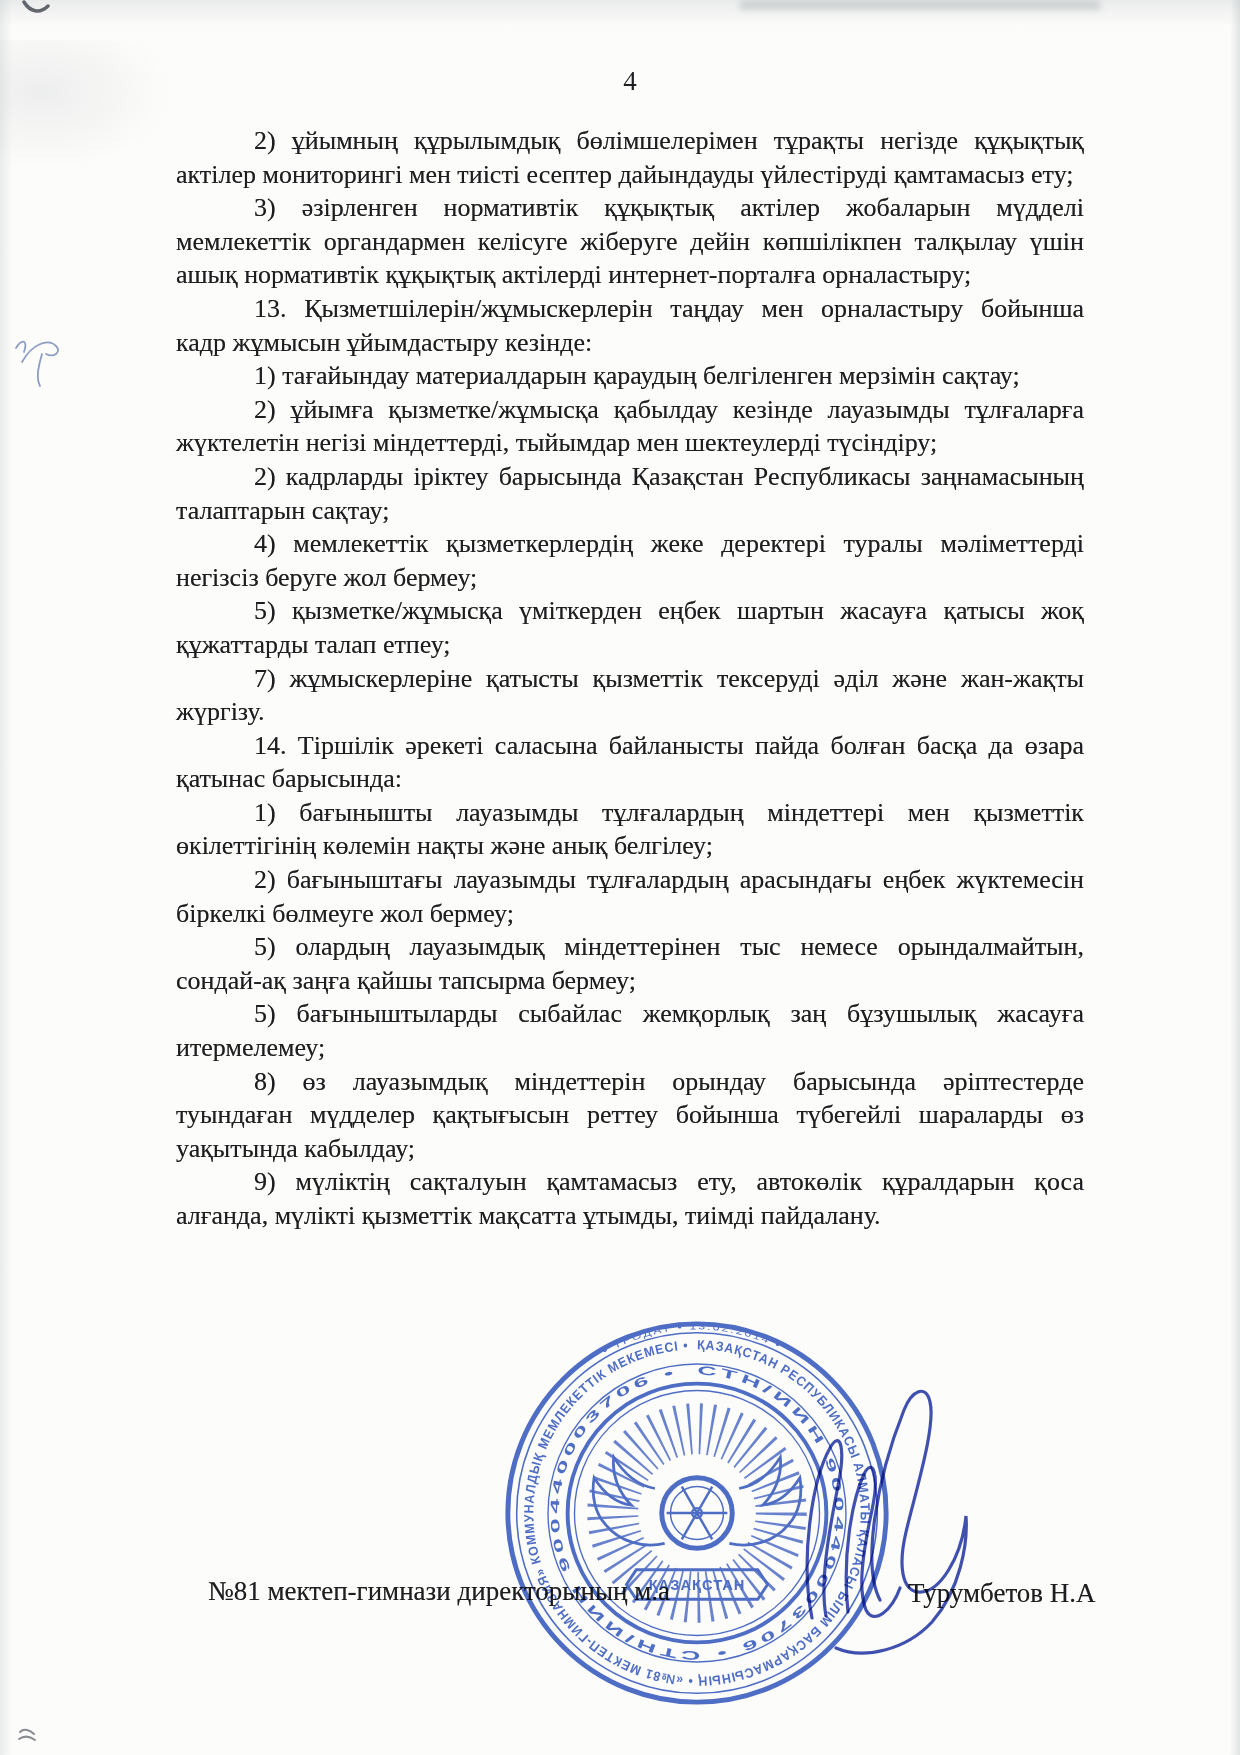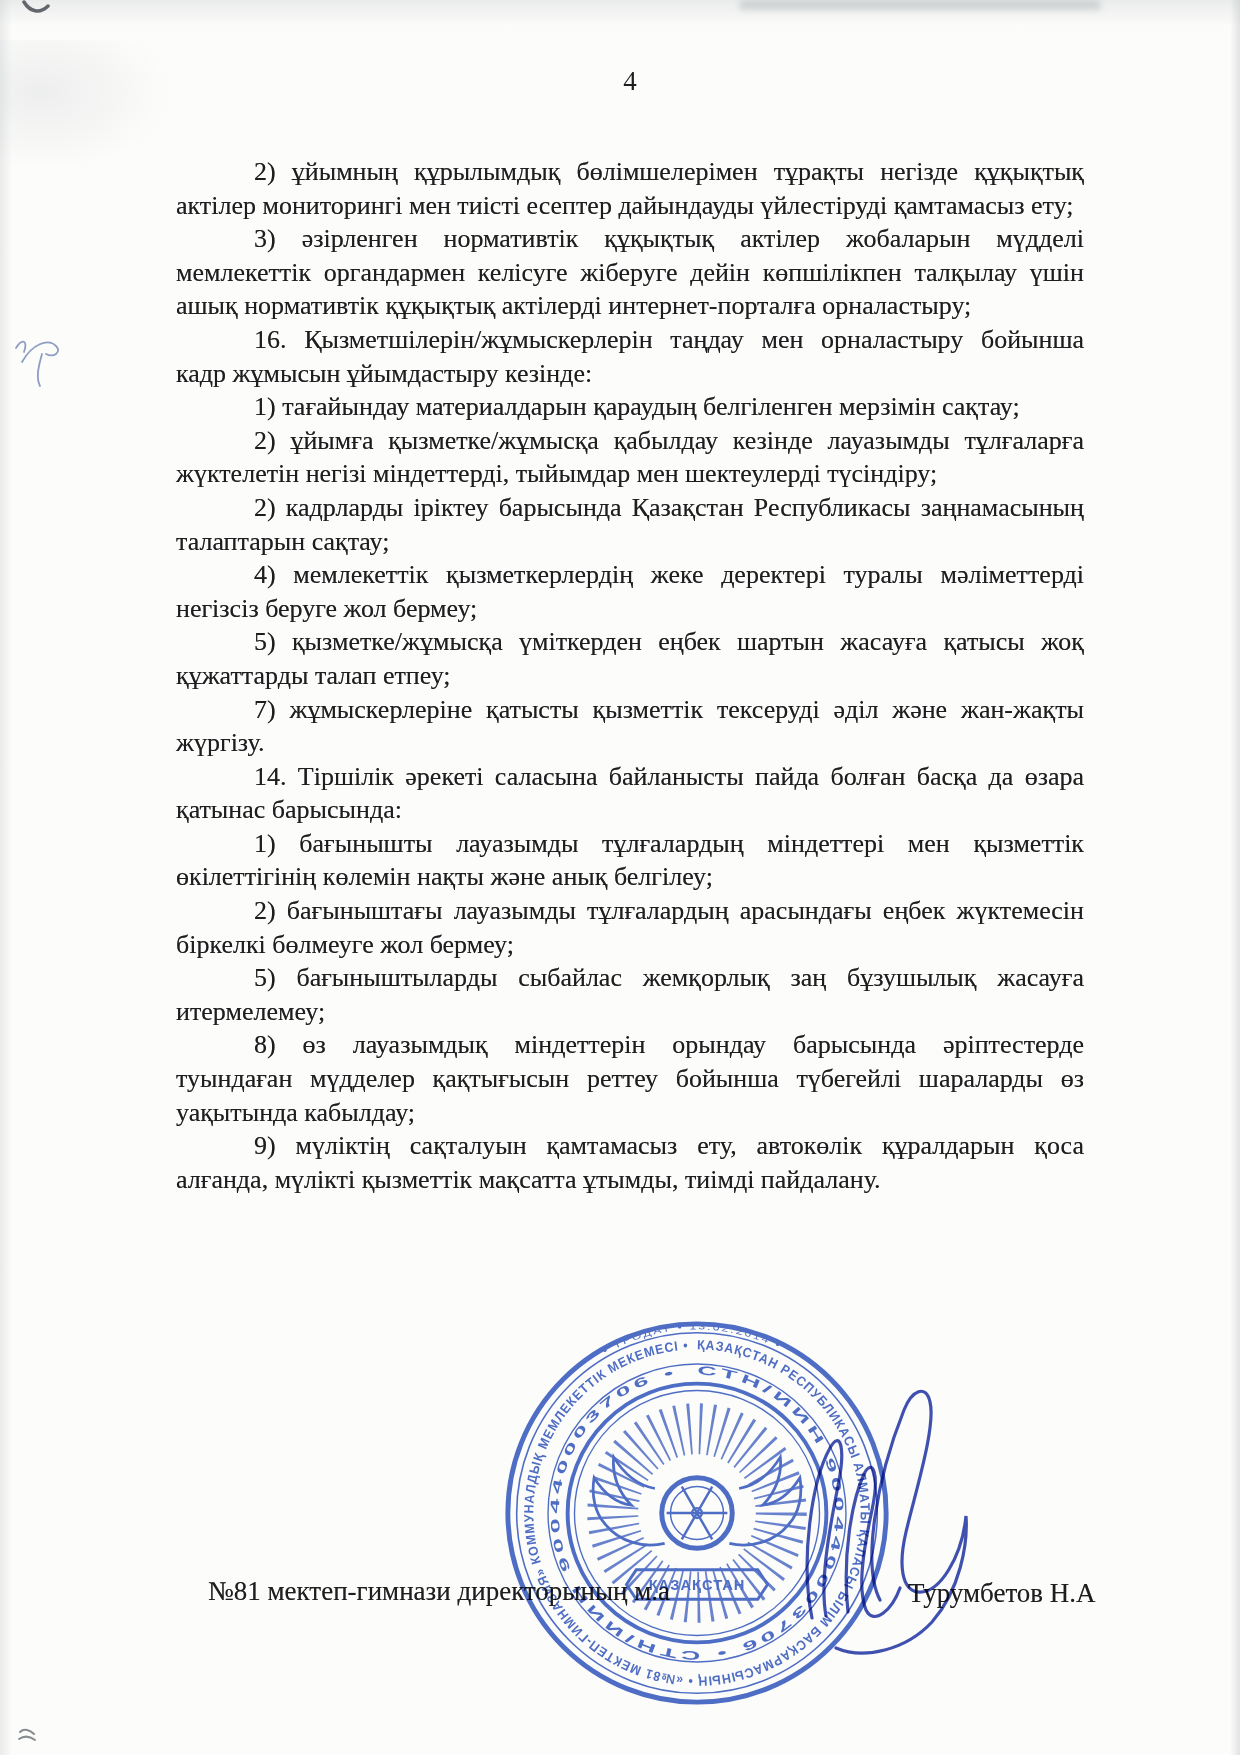--- a/index.html
+++ b/index.html
@@ -22,21 +22,20 @@
 
   .page-number{
     position:absolute;top:66px;left:176px;width:908px;
     text-align:center;font-size:27px;
   }
   .body-text{
     position:absolute;left:176px;top:124px;width:908px;
     font-size:26px;line-height:33.6px;
     text-align:justify;text-justify:inter-word;
     text-shadow:0 0 .4px rgba(20,20,22,.55);
-    margin-top:31px;
   }
   .body-text p{margin:0;text-indent:78px;}
 
   .sig-title{position:absolute;left:208px;top:1576px;font-size:27px;white-space:nowrap;text-shadow:0 0 .4px rgba(20,20,22,.5);}
   .sig-name{position:absolute;left:908px;top:1578px;font-size:27px;white-space:nowrap;text-shadow:0 0 .4px rgba(20,20,22,.5);}
 
   .stamp{
     position:absolute;left:501px;top:1317px;width:392px;height:392px;
     mix-blend-mode:multiply;opacity:.9;
   }
@@ -61,30 +60,31 @@
 
   <svg class="corner-mark-top" viewBox="0 0 28 16">
     <path d="M2 2 C8 12 18 14 26 6" fill="none" stroke="#3f444c" stroke-width="3.5" stroke-linecap="round"></path>
   </svg>
 
   <div class="page-number">4</div>
 
   <div class="body-text">
     <p>2) ұйымның құрылымдық бөлімшелерімен тұрақты негізде құқықтық актілер мониторингі мен тиісті есептер дайындауды үйлестіруді қамтамасыз ету;</p>
     <p>3) әзірленген нормативтік құқықтық актілер жобаларын мүдделі мемлекеттік органдармен келісуге жіберуге дейін көпшілікпен талқылау үшін ашық нормативтік құқықтық актілерді интернет-порталға орналастыру;</p>
-    <p>16. Қызметшілерін/жұмыскерлерін таңдау мен орналастыру бойынша кадр жұмысын ұйымдастыру кезінде:</p>
+    <p>13. Қызметшілерін/жұмыскерлерін таңдау мен орналастыру бойынша кадр жұмысын ұйымдастыру кезінде:</p>
     <p>1) тағайындау материалдарын қараудың белгіленген мерзімін сақтау;</p>
     <p>2) ұйымға қызметке/жұмысқа қабылдау кезінде лауазымды тұлғаларға жүктелетін негізі міндеттерді, тыйымдар мен шектеулерді түсіндіру;</p>
     <p>2) кадрларды іріктеу барысында Қазақстан Республикасы заңнамасының талаптарын сақтау;</p>
     <p>4) мемлекеттік қызметкерлердің жеке деректері туралы мәліметтерді негізсіз беруге жол бермеу;</p>
     <p>5) қызметке/жұмысқа үміткерден еңбек шартын жасауға қатысы жоқ құжаттарды талап етпеу;</p>
     <p>7) жұмыскерлеріне қатысты қызметтік тексеруді әділ және жан-жақты жүргізу.</p>
     <p>14. Тіршілік әрекеті саласына байланысты пайда болған басқа да өзара қатынас барысында:</p>
     <p>1) бағынышты лауазымды тұлғалардың міндеттері мен қызметтік өкілеттігінің көлемін нақты және анық белгілеу;</p>
     <p>2) бағыныштағы лауазымды тұлғалардың арасындағы еңбек жүктемесін біркелкі бөлмеуге жол бермеу;</p>
+    <p>5) олардың лауазымдық міндеттерінен тыс немесе орындалмайтын, сондай-ақ заңға қайшы тапсырма бермеу;</p>
     <p>5) бағыныштыларды сыбайлас жемқорлық заң бұзушылық жасауға итермелемеу;</p>
     <p>8) өз лауазымдық міндеттерін орындау барысында әріптестерде туындаған мүдделер қақтығысын реттеу бойынша түбегейлі шараларды өз уақытында кабылдау;</p>
     <p>9) мүліктің сақталуын қамтамасыз ету, автокөлік құралдарын қоса алғанда, мүлікті қызметтік мақсатта ұтымды, тиімді пайдалану.</p>
   </div>
 
   <span class="sig-title">№81 мектеп-гимнази директорының м.а</span>
   <span class="sig-name">Турумбетов Н.А</span>
 
   <svg class="stamp" viewBox="-200 -200 400 400">
     <g fill="none" stroke="#3c5ec2">

